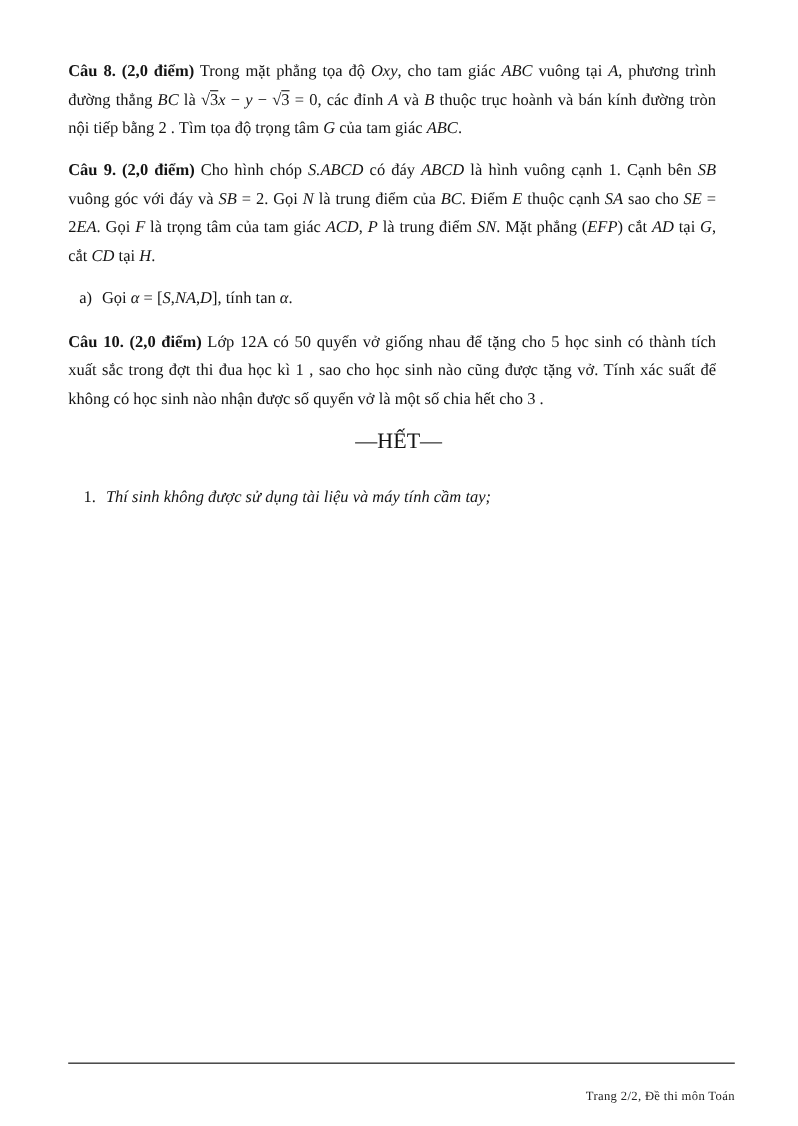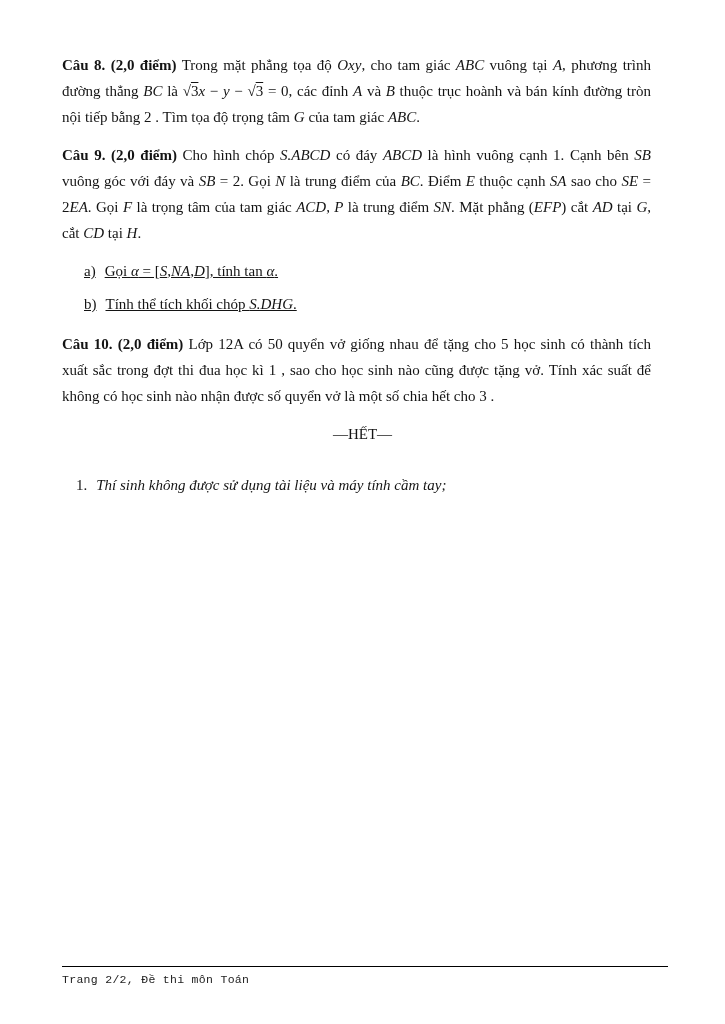--- a/index.html
+++ b/index.html
@@ -18,70 +18,67 @@
     margin: 0 12px 12px 0;
     font-size: 15px;
     line-height: 26px;
     text-align: justify;
   }
   .seg-b  { font-weight: bold; }
   .seg-i  { font-style: italic; }
   .seg-ol { text-decoration: overline; }
   .seg-n  { }
 
-  .sublist { margin: 2px 0 14px 22px; text-decoration: underline; }
+  .sublist { margin: 2px 0 14px 10px; }
   .subitem { font-size: 15px; line-height: 26px; margin: 0 0 7px 0; }
   .sublabel { margin-right: 9px; }
 
   .end-marker {
     text-align: center;
-    font-size: 15px;
+    font-size: 20px;
     line-height: 26px;
     margin: 0 0 25px 0;
   }
 
   .note { margin: 0 0 11px 14px; font-size: 15px; line-height: 26px; }
   .note-num { margin-right: 9px; font-style: normal; }
   .note-text { font-style: italic; }
 
   .signature-row {
     margin-top: 16px;
     font-size: 15px;
     line-height: 26px;
     white-space: nowrap;
   }
   .dots { letter-spacing: 3px; }
 
   .footer { position: absolute; left: 62px; right: 57px; top: 966px; }
   .footer-rule { border-top: 1.6px solid #000; height: 0; }
   .footer-text {
-    text-align: left;
-    font-family: Liberation Mono, monospace;
+    text-align: right;
+    font-family: Liberation Serif, serif;
     font-size: 11.5px;
     color: #222;
-    margin-top: 6px;
+    margin-top: 24px;
     letter-spacing: 0.3px;
   }
 </style>
 </head>
 <body>
 
 <div class="page">
   <div class="content">
 
     <p class="para"><span class="seg-b">Câu 8. (2,0 điểm)</span><span class="seg-n"> Trong mặt phẳng tọa độ </span><span class="seg-i">Oxy</span><span class="seg-n">, cho tam giác </span><span class="seg-i">ABC</span><span class="seg-n"> vuông tại </span><span class="seg-i">A</span><span class="seg-n">, phương trình đường thẳng </span><span class="seg-i">BC</span><span class="seg-n"> là </span><span class="seg-n">√</span><span class="seg-ol">3</span><span class="seg-i">x</span><span class="seg-n"> − </span><span class="seg-i">y</span><span class="seg-n"> − </span><span class="seg-n">√</span><span class="seg-ol">3</span><span class="seg-n"> = 0, các đỉnh </span><span class="seg-i">A</span><span class="seg-n"> và </span><span class="seg-i">B</span><span class="seg-n"> thuộc trục hoành và bán kính đường tròn nội tiếp bằng 2 . Tìm tọa độ trọng tâm </span><span class="seg-i">G</span><span class="seg-n"> của tam giác </span><span class="seg-i">ABC</span><span class="seg-n">.</span></p>
 
     <p class="para"><span class="seg-b">Câu 9. (2,0 điểm)</span><span class="seg-n"> Cho hình chóp </span><span class="seg-i">S.ABCD</span><span class="seg-n"> có đáy </span><span class="seg-i">ABCD</span><span class="seg-n"> là hình vuông cạnh 1. Cạnh bên </span><span class="seg-i">SB</span><span class="seg-n"> vuông góc với đáy và </span><span class="seg-i">SB</span><span class="seg-n"> = 2. Gọi </span><span class="seg-i">N</span><span class="seg-n"> là trung điểm của </span><span class="seg-i">BC</span><span class="seg-n">. Điểm </span><span class="seg-i">E</span><span class="seg-n"> thuộc cạnh </span><span class="seg-i">SA</span><span class="seg-n"> sao cho </span><span class="seg-i">SE</span><span class="seg-n"> = 2</span><span class="seg-i">EA</span><span class="seg-n">. Gọi </span><span class="seg-i">F</span><span class="seg-n"> là trọng tâm của tam giác </span><span class="seg-i">ACD</span><span class="seg-n">, </span><span class="seg-i">P</span><span class="seg-n"> là trung điểm </span><span class="seg-i">SN</span><span class="seg-n">. Mặt phẳng (</span><span class="seg-i">EFP</span><span class="seg-n">) cắt </span><span class="seg-i">AD</span><span class="seg-n"> tại </span><span class="seg-i">G</span><span class="seg-n">, cắt </span><span class="seg-i">CD</span><span class="seg-n"> tại </span><span class="seg-i">H</span><span class="seg-n">.</span></p>
 
     <div class="sublist">
       <div class="subitem">
         <span class="sublabel">a)</span><span><span class="seg-n">Gọi </span><span class="seg-i">α</span><span class="seg-n"> = [</span><span class="seg-i">S</span><span class="seg-n">,</span><span class="seg-i">NA</span><span class="seg-n">,</span><span class="seg-i">D</span><span class="seg-n">], tính tan </span><span class="seg-i">α</span><span class="seg-n">.</span></span>
-      </div>
-      <div class="subitem">
-        <span class="sublabel">b)</span><span><span class="seg-n">Tính thể tích khối chóp </span><span class="seg-i">S.DHG</span><span class="seg-n">.</span></span>
       </div>
     </div>
 
     <p class="para"><span class="seg-b">Câu 10. (2,0 điểm)</span><span class="seg-n"> Lớp 12A có 50 quyển vở giống nhau để tặng cho 5 học sinh có thành tích xuất sắc trong đợt thi đua học kì 1 , sao cho học sinh nào cũng được tặng vở. Tính xác suất để không có học sinh nào nhận được số quyển vở là một số chia hết cho 3 .</span></p>
 
     <div class="end-marker">—HẾT—</div>
 
     <div class="notes">
       <div class="note">
         <span class="note-num">1.</span><span class="note-text">Thí sinh không được sử dụng tài liệu và máy tính cầm tay;</span>

